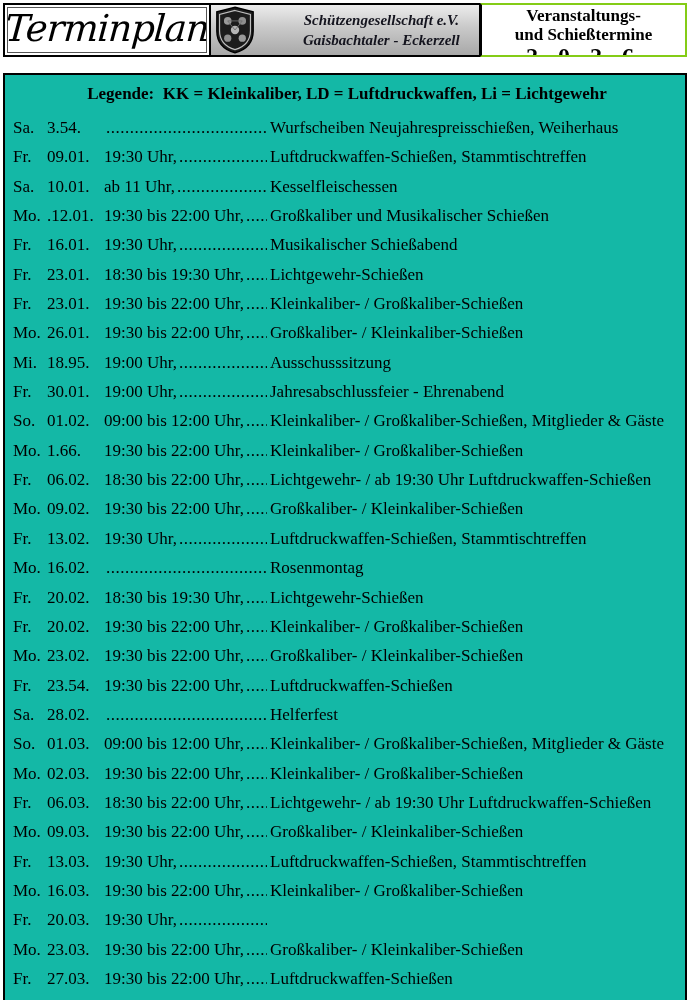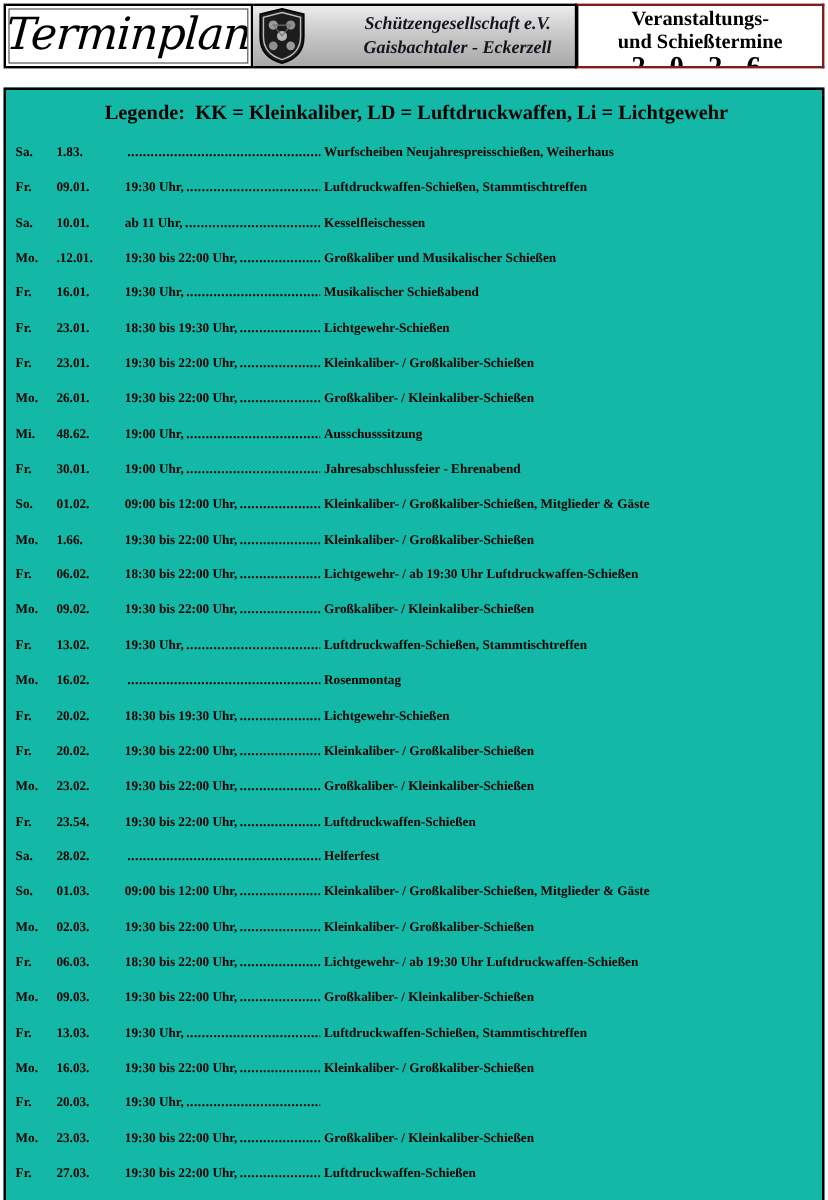--- a/index.html
+++ b/index.html
@@ -63,21 +63,21 @@
     font-size: 15px;
     line-height: 1.35;
     color: #14141e;
     white-space: nowrap;
   }
   .crest { width: 40px; height: 48px; flex: none; margin-left: 2px; }
   .goat  { width: 62px; height: 52px; flex: none; margin-right: -2px; }
   .year-box {
     width: 207px;
     flex: none;
-    border: 2px solid #7f1d1d;
+    border: 2px solid #84cc16;
     border-left: 2px solid #000;
     margin-left: -1px;
     background: #fff;
     text-align: center;
     padding-top: 2px;
     overflow: hidden;
   }
   .year-line { font-weight: bold; font-size: 17px; line-height: 1.1; white-space: nowrap; }
   .year-big  { font-weight: bold; font-size: 24px; line-height: 1.0; letter-spacing: 7px; white-space: nowrap; }
 
@@ -95,24 +95,23 @@
   .legend {
     text-align: center;
     font-weight: bold;
     font-size: 17px;
     margin-bottom: 9px;
     white-space: nowrap;
   }
   .schedule { width: 100%; }
   .row {
     display: flex;
-    font-size: 11px;
+    font-size: 17px;
     line-height: 29.35px;
     white-space: nowrap;
-    font-weight: bold;
   }
   .day  { width: 34px;  flex: none; }
   .date { width: 57px;  flex: none; }
   .mid  { width: 163px; flex: none; display: flex; overflow: hidden; }
   .time { flex: none; }
   .dots { flex: 1; overflow: hidden; margin-left: 2px; }
   .dots::after {
     content: "..........................................................";
     letter-spacing: 0.5px;
   }
@@ -164,21 +163,21 @@
       <div class="year-big">- 2 0 2 6 -</div>
     </div>
 
   </div>
 
   <div class="content">
     <div class="legend">Legende:&nbsp; KK = Kleinkaliber, LD = Luftdruckwaffen, Li = Lichtgewehr</div>
     <div class="schedule" id="schedule-list">
   <div class="row">
     <span class="day">Sa.</span>
-    <span class="date">1.83.</span>
+    <span class="date">3.54.</span>
     <span class="mid">
       <span class="time"></span>
       <span class="dots"></span>
     </span>
     <span class="desc">Wurfscheiben Neujahrespreisschießen, Weiherhaus</span>
   </div>
 
   <div class="row">
     <span class="day">Fr.</span>
     <span class="date">09.01.</span>
@@ -244,21 +243,21 @@
     <span class="date">26.01.</span>
     <span class="mid">
       <span class="time">19:30 bis 22:00 Uhr,</span>
       <span class="dots"></span>
     </span>
     <span class="desc">Großkaliber- / Kleinkaliber-Schießen</span>
   </div>
 
   <div class="row">
     <span class="day">Mi.</span>
-    <span class="date">48.62.</span>
+    <span class="date">18.95.</span>
     <span class="mid">
       <span class="time">19:00 Uhr,</span>
       <span class="dots"></span>
     </span>
     <span class="desc">Ausschusssitzung</span>
   </div>
 
   <div class="row">
     <span class="day">Fr.</span>
     <span class="date">30.01.</span>

